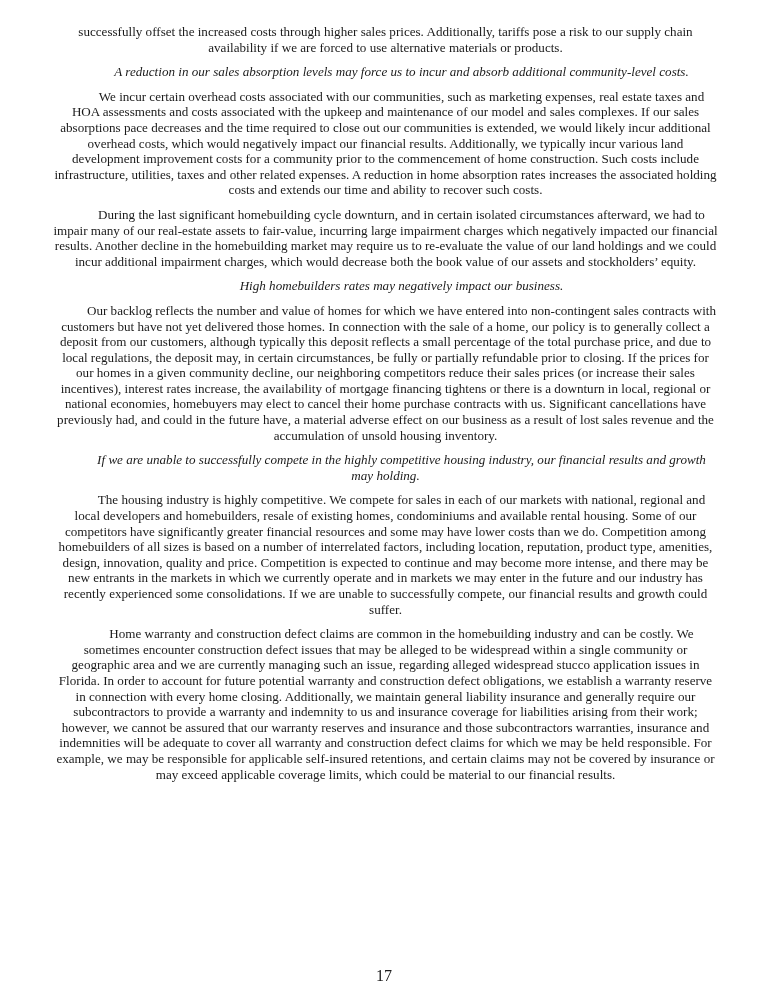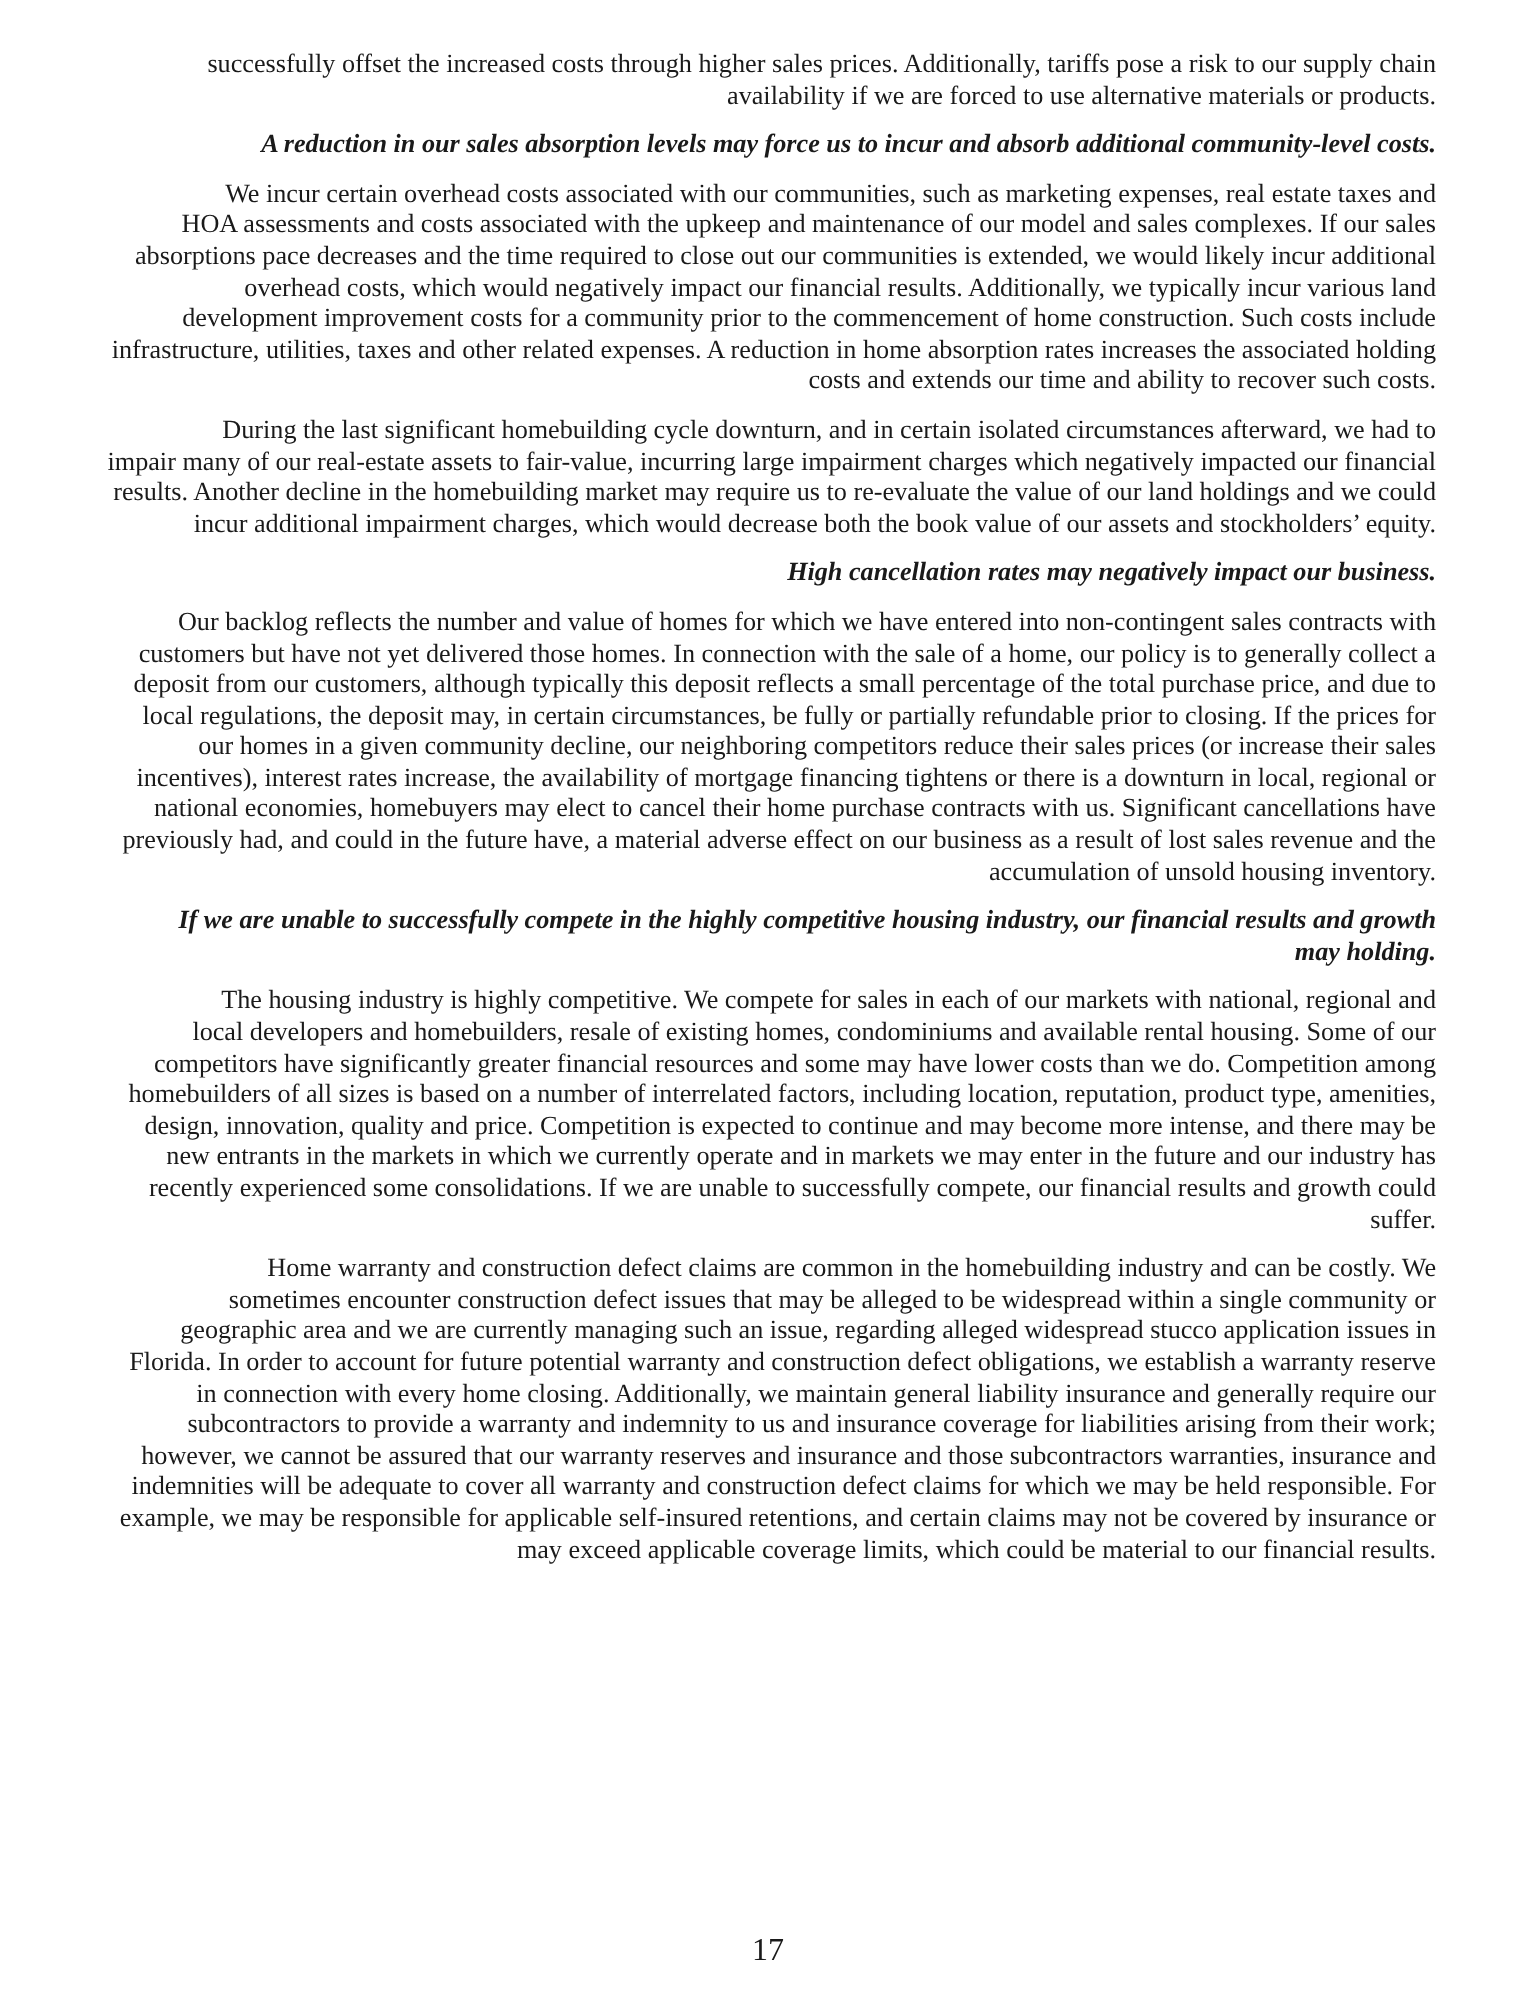--- a/index.html
+++ b/index.html
@@ -2,41 +2,41 @@
 <html><head>
 <meta charset="utf-8">
 <style>
   html, body { margin: 0; padding: 0; background: #ffffff; }
   body { width: 768px; height: 1000px; position: relative; overflow: hidden; }
   .page {
     position: absolute; left: 53px; top: 24px; width: 665px;
     font-family: "Liberation Serif", serif;
     font-size: 13.1px; line-height: 15.6px; color: #1a1a1a;
   }
-  .page p { margin: 0; text-align: right; }
+  .page p { margin: 0; text-align: center; }
   .p-cont { margin-bottom: 9px !important; }
   .para { text-indent: 32px; margin-bottom: 9px !important; font-family: Liberation Serif, serif; }
-  .heading { text-indent: 32px; font-weight: bold; font-style: italic; margin-bottom: 9px !important; }
+  .heading { text-indent: 32px; font-weight: normal; font-style: italic; margin-bottom: 9px !important; }
   .page-number {
     position: absolute; left: 0; width: 768px; top: 967px; text-align: center;
     font-family: "Liberation Serif", serif; font-size: 16px; color: #1a1a1a;
   }
 </style>
 </head>
 <body>
 
 <div class="page">
   <p class="p-cont">successfully offset the increased costs through higher sales prices. Additionally, tariffs pose a risk to our supply chain availability if we are forced to use alternative materials or products.</p>
 
   <p class="heading">A reduction in our sales absorption levels may force us to incur and absorb additional community-level costs.</p>
   <p class="para">We incur certain overhead costs associated with our communities, such as marketing expenses, real estate taxes and HOA assessments and costs associated with the upkeep and maintenance of our model and sales complexes. If our sales absorptions pace decreases and the time required to close out our communities is extended, we would likely incur additional overhead costs, which would negatively impact our financial results. Additionally, we typically incur various land development improvement costs for a community prior to the commencement of home construction. Such costs include infrastructure, utilities, taxes and other related expenses.  A reduction in home absorption rates increases the associated holding costs and extends our time and ability to recover such costs.</p>
 
   <p class="para">During the last significant homebuilding cycle downturn, and in certain isolated circumstances afterward, we had to impair many of our real-estate assets to fair-value, incurring large impairment charges which negatively impacted our financial results. Another decline in the homebuilding market may require us to re-evaluate the value of our land holdings and we could incur additional impairment charges, which would decrease both the book value of our assets and stockholders’ equity.</p>
 
-  <p class="heading">High cancellation rates may negatively impact our business.</p>
+  <p class="heading">High homebuilders rates may negatively impact our business.</p>
   <p class="para">Our backlog reflects the number and value of homes for which we have entered into non-contingent sales contracts with customers but have not yet delivered those homes. In connection with the sale of a home, our policy is to generally collect a deposit from our customers, although typically this deposit reflects a small percentage of the total purchase price, and due to local regulations, the deposit may, in certain circumstances, be fully or partially refundable prior to closing. If the prices for our homes in a given community decline, our neighboring competitors reduce their sales prices (or increase their sales incentives), interest rates increase, the availability of mortgage financing tightens or there is a downturn in local, regional or national economies, homebuyers may elect to cancel their home purchase contracts with us.  Significant cancellations have previously had, and could in the future have, a material adverse effect on our business as a result of lost sales revenue and the accumulation of unsold housing inventory.</p>
 
   <p class="heading">If we are unable to successfully compete in the highly competitive housing industry, our financial results and growth may holding.</p>
   <p class="para">The housing industry is highly competitive. We compete for sales in each of our markets with national, regional and local developers and homebuilders, resale of existing homes, condominiums and available rental housing. Some of our competitors have significantly greater financial resources and some may have lower costs than we do. Competition among homebuilders of all sizes is based on a number of interrelated factors, including location, reputation, product type, amenities, design, innovation, quality and price. Competition is expected to continue and may become more intense, and there may be new entrants in the markets in which we currently operate and in markets we may enter in the future and our industry has recently experienced some consolidations. If we are unable to successfully compete, our financial results and growth could suffer.</p>
 
   <p class="para">Home warranty and construction defect claims are common in the homebuilding industry and can be costly. We sometimes encounter construction defect issues that may be alleged to be widespread within a single community or geographic area and we are currently managing such an issue, regarding alleged widespread stucco application issues in Florida. In order to account for future potential warranty and construction defect obligations, we establish a warranty reserve in connection with every home closing. Additionally, we maintain general liability insurance and generally require our subcontractors to provide a warranty and indemnity to us and insurance coverage for liabilities arising from their work; however, we cannot be assured that our warranty reserves and insurance and those subcontractors warranties, insurance and indemnities will be adequate to cover all warranty and construction defect claims for which we may be held responsible. For example, we may be responsible for applicable self-insured retentions, and certain claims may not be covered by insurance or may exceed applicable coverage limits, which could be material to our financial results.</p>
 </div>
 
 <div class="page-number">17</div>
 

